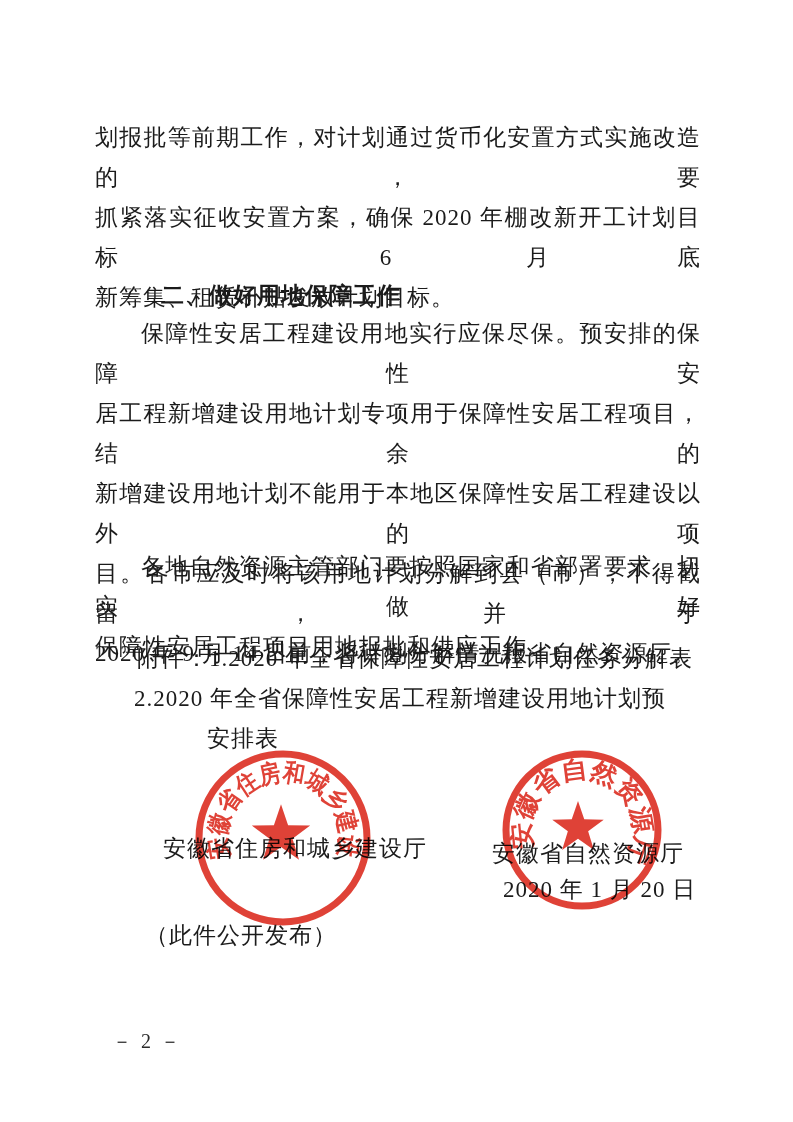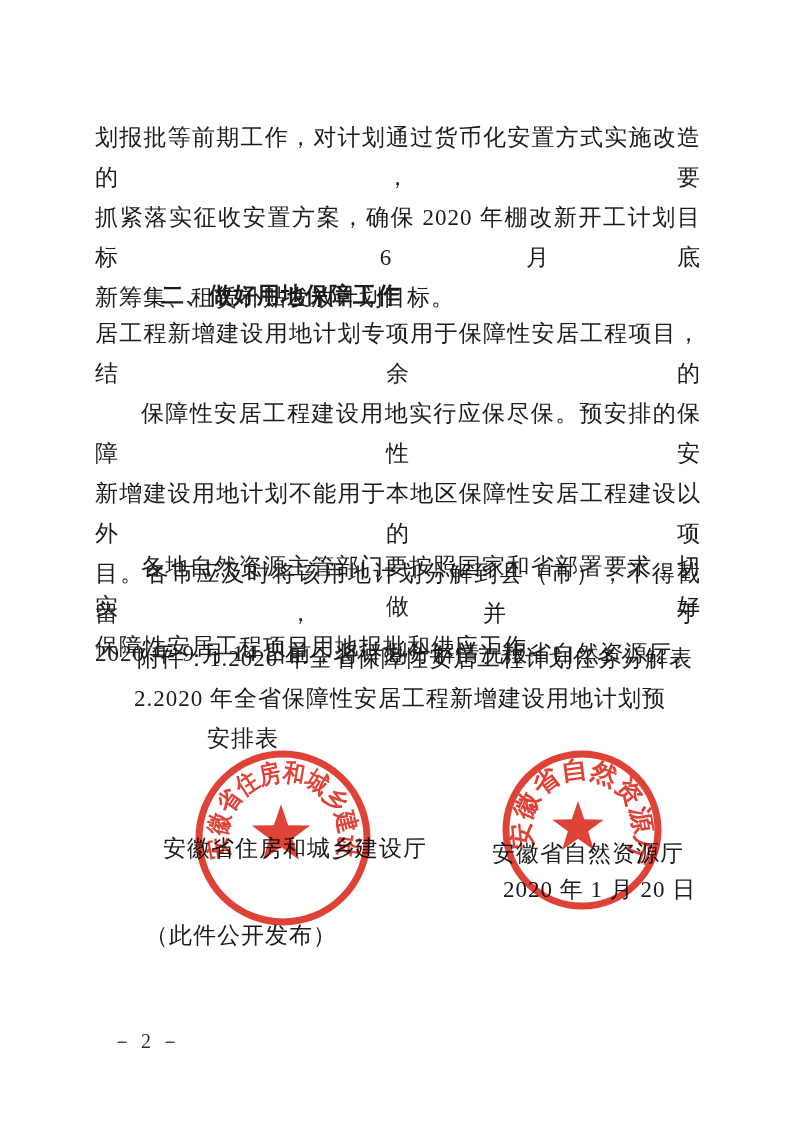--- a/index.html
+++ b/index.html
@@ -77,22 +77,22 @@
 
   <div class="textblock" style="top:118px">
     <div class="line fill">划报批等前期工作，对计划通过货币化安置方式实施改造的，要</div>
     <div class="line fill">抓紧落实征收安置方案，确保 2020 年棚改新开工计划目标 6 月底</div>
     <div class="line">新筹集、租赁补贴发放计划目标。</div>
   </div>
 
   <div class="heading" style="top:275px">二、做好用地保障工作</div>
 
   <div class="textblock" style="top:314px">
+    <div class="line fill ind">保障性安居工程建设用地实行应保尽保。预安排的保障性安</div>
     <div class="line fill">居工程新增建设用地计划专项用于保障性安居工程项目，结余的</div>
-    <div class="line fill ind">保障性安居工程建设用地实行应保尽保。预安排的保障性安</div>
     <div class="line fill">新增建设用地计划不能用于本地区保障性安居工程建设以外的项</div>
     <div class="line fill">目。各市应及时将该用地计划分解到县（市），不得截留，并于</div>
     <div class="line">2020 年 9 月 14 日前，将计划分解情况报省自然资源厅。</div>
   </div>
 
   <div class="textblock" style="top:547px">
     <div class="line fill ind">各地自然资源主管部门要按照国家和省部署要求，切实做好</div>
     <div class="line">保障性安居工程项目用地报批和供应工作。</div>
   </div>
 

